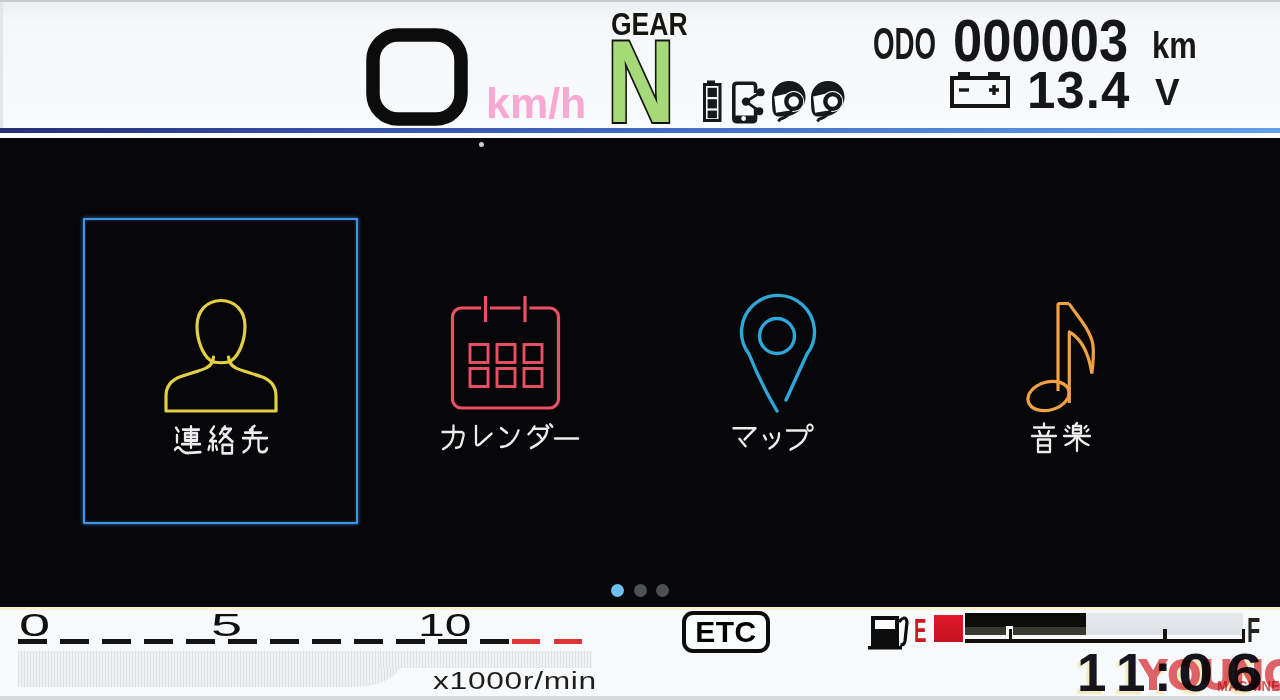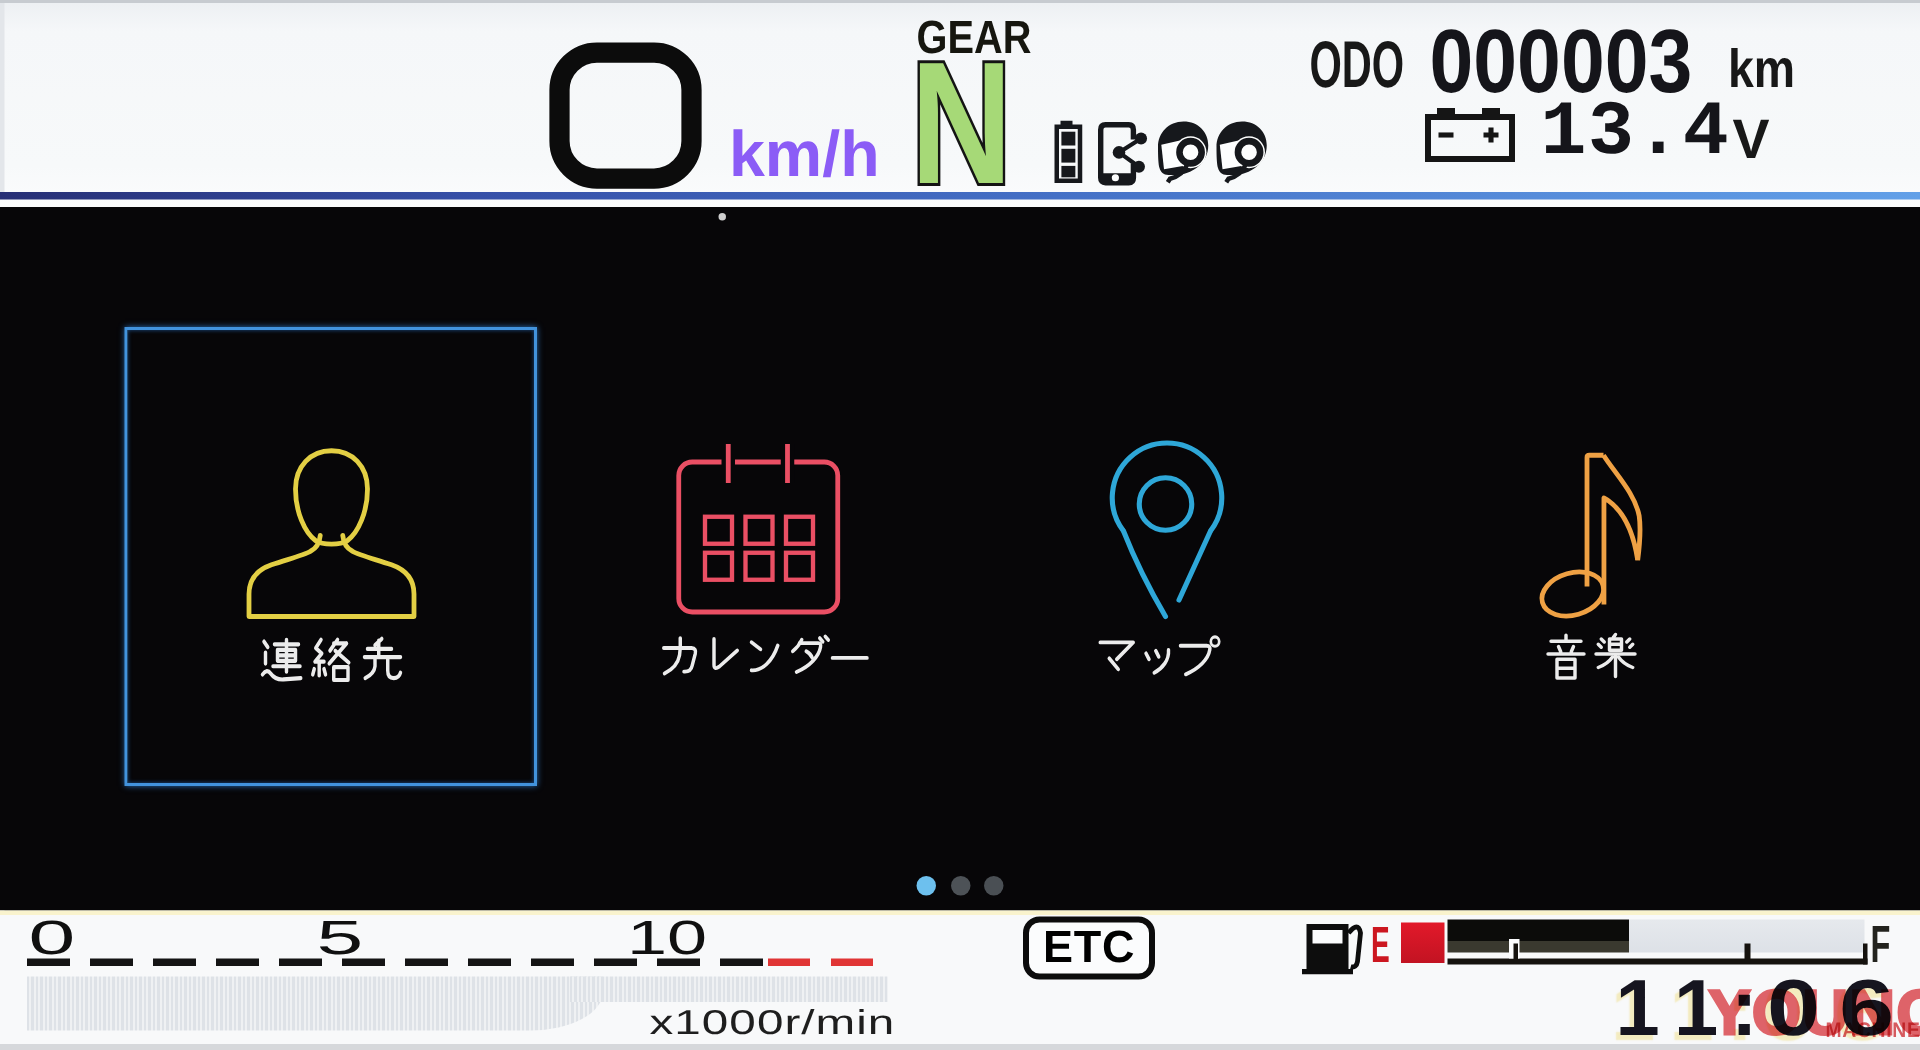--- a/index.html
+++ b/index.html
@@ -13,21 +13,21 @@
 <div class="abs" style="left:0;top:0;width:1280px;height:138px;background:linear-gradient(180deg,#eceff2 0%,#f5f7f9 15%,#f7f9fa 80%,#fbfcfd 100%);"></div>
 <div class="abs" style="left:0;top:0;width:3px;height:128px;background:#e3e6ea;"></div>
 <div class="abs" style="left:0;top:607px;width:3px;height:93px;background:#e8eaec;"></div>
 
 <div class="abs" style="left:0;top:0;width:1280px;height:2px;background:#c7cbd0;"></div>
 
 <svg class="abs" style="left:360px;top:22px;" width="115" height="110">
 <rect x="13" y="13" width="88" height="84" rx="25" ry="25" fill="none" stroke="#0c0c0c" stroke-width="13.5"></rect>
 </svg>
 
-<div class="abs" style="left:486px;top:79px;font-size:43px;font-weight:bold;color:#8b5cf6;">km/h</div>
+<div class="abs" style="left:486px;top:79px;font-size:43px;font-weight:bold;color:#f9a8d4;">km/h</div>
 
 <div class="abs" style="left:611px;top:7px;font-size:31px;font-weight:bold;color:#16160f;transform:scaleX(0.855);transform-origin:left;">GEAR</div>
 
 <svg class="abs" style="left:597px;top:28px;" width="105" height="100">
 <text x="10" y="94" font-family="Liberation Sans" font-weight="bold" font-size="116" fill="#a6d977" stroke="#141414" stroke-width="4" paint-order="stroke" transform="scale(0.81,1)" transform-origin="10 94">N</text>
 </svg>
 
 <svg class="abs" style="left:698px;top:78px;" width="30" height="48">
 <rect x="9" y="2.5" width="8" height="4.5" fill="#16181c"></rect>
 <rect x="6.5" y="6.5" width="15.5" height="36" fill="none" stroke="#16181c" stroke-width="3"></rect>
@@ -69,21 +69,21 @@
 <div class="abs" style="left:1152px;top:25px;font-size:36px;font-weight:bold;color:#181818;transform:scaleX(0.86);transform-origin:left;">km</div>
 
 <svg class="abs" style="left:948px;top:66px;" width="66" height="44">
 <rect x="10" y="6" width="12" height="7" fill="#151515"></rect>
 <rect x="40" y="6" width="12" height="7" fill="#151515"></rect>
 <rect x="4" y="12" width="56" height="28" fill="none" stroke="#151515" stroke-width="4"></rect>
 <path d="M11,24 H21" stroke="#151515" stroke-width="3.4"></path>
 <path d="M41,24 H51 M46,19 V29" stroke="#151515" stroke-width="3.4"></path>
 </svg>
 
-<div class="abs" style="left:1027px;top:61px;font-size:51px;font-weight:bold;color:#15151a;letter-spacing:1px;font-family:Liberation Mono, monospace;">13.4</div>
+<div class="abs" style="left:1027px;top:61px;font-size:51px;font-weight:bold;color:#15151a;letter-spacing:1px;">13.4</div>
 
 <div class="abs" style="left:1155px;top:72px;font-size:37px;font-weight:bold;color:#181818;">V</div>
 
 <div class="abs" style="left:0;top:128px;width:1280px;height:4.5px;background:linear-gradient(90deg,#272f75 0%,#3650a8 25%,#4470c6 55%,#568cda 80%,#62a0e8 100%);"></div>
 
 <div class="abs" style="left:0;top:138px;width:1280px;height:469px;background:#070608;"></div>
 
 <div class="abs" style="left:479px;top:142px;width:5px;height:5px;border-radius:50%;background:#cfcfcf;"></div>
 
 <div class="abs" style="left:83px;top:218px;width:271px;height:302px;border:2.5px solid #4293dd;box-shadow:0 0 4px #2a6db5, inset 0 0 3px #1c4f8a;"></div>

